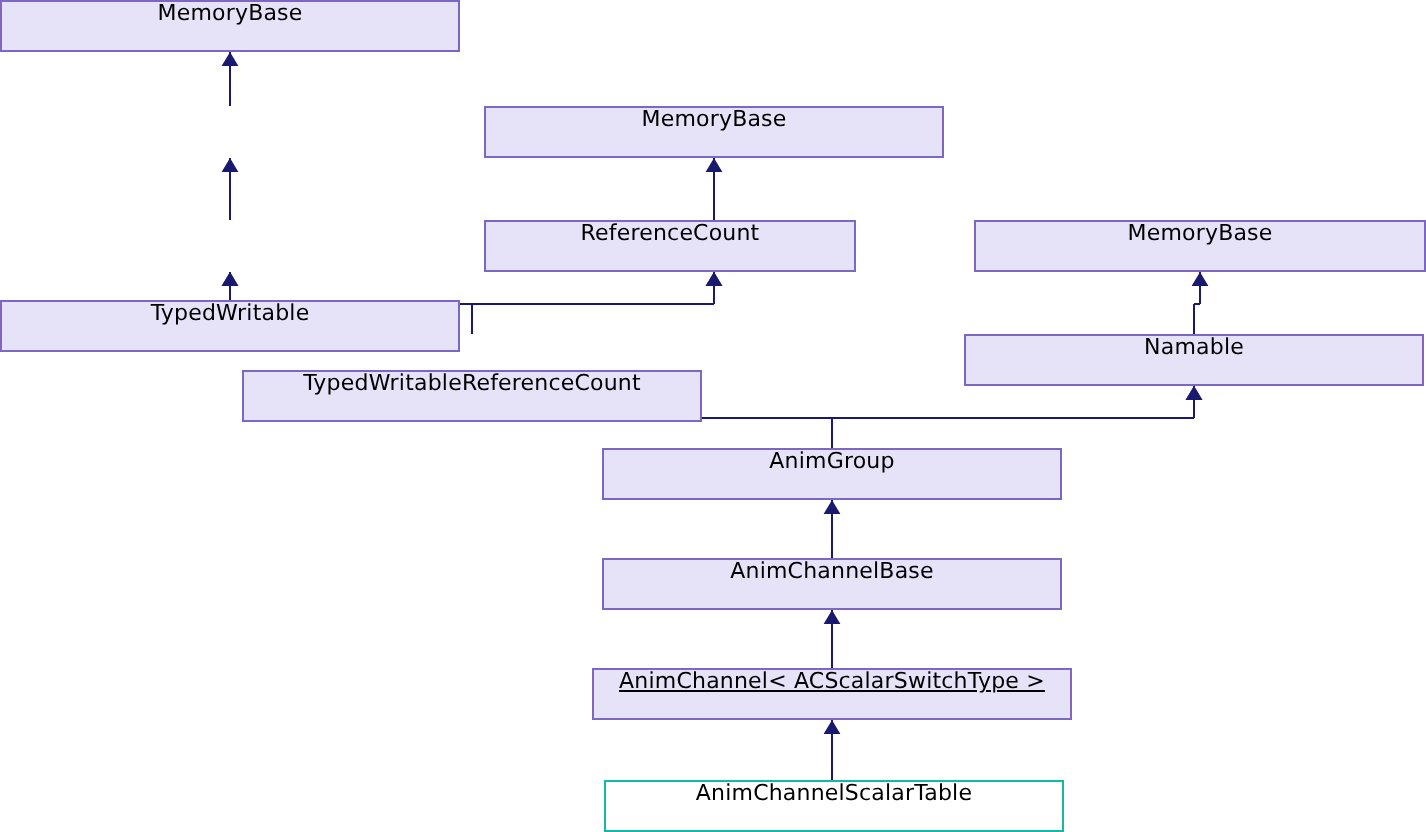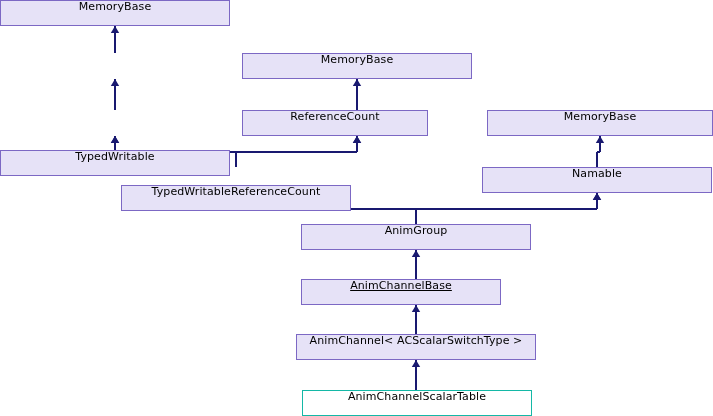--- a/index.html
+++ b/index.html
@@ -115,22 +115,22 @@
     </div>
     <div class="node base" style="left: 121px; top: 185px; width: 230px; height: 26px;">
       <span class="node-label">TypedWritableReferenceCount</span>
     </div>
     <div class="node base" style="left: 482px; top: 167px; width: 230px; height: 26px;">
       <span class="node-label">Namable</span>
     </div>
     <div class="node base" style="left: 301px; top: 224px; width: 230px; height: 26px;">
       <span class="node-label">AnimGroup</span>
     </div>
-    <div class="node base" style="left: 301px; top: 279px; width: 200px; height: 26px; text-decoration: underline;">
+    <div class="node base" style="left: 301px; top: 279px; width: 230px; height: 26px;">
       <span class="node-label">AnimChannelBase</span>
     </div>
-    <div class="node base" style="left: 296px; top: 334px; width: 240px; height: 26px;">
+    <div class="node base" style="left: 296px; top: 334px; width: 240px; height: 26px; text-decoration: underline;">
       <span class="node-label">AnimChannel&lt; ACScalarSwitchType &gt;</span>
     </div>
     <div class="node current" style="left: 302px; top: 390px; width: 230px; height: 26px;">
       <span class="node-label">AnimChannelScalarTable</span>
     </div>
   </div>
 
 </body></html>

